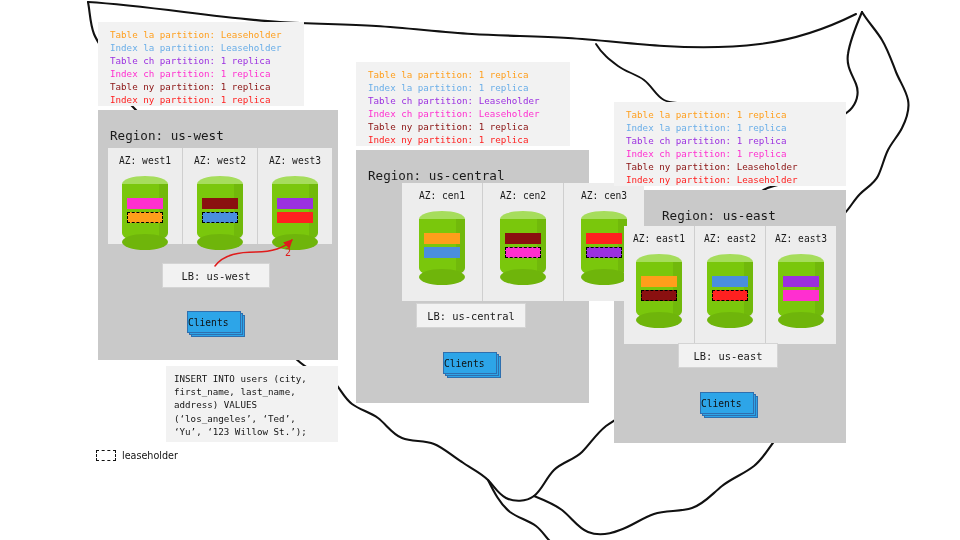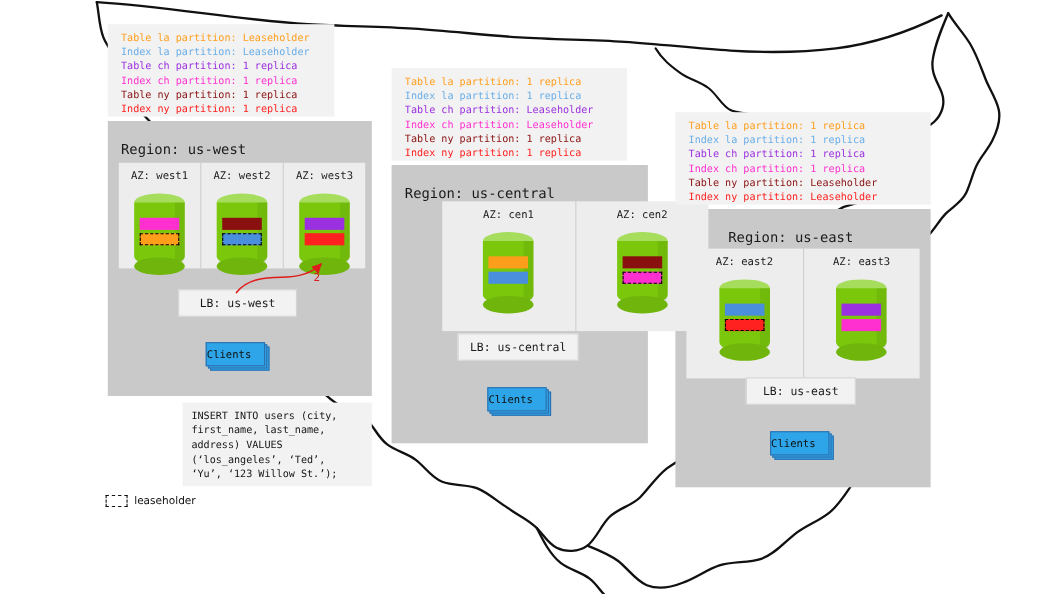--- a/index.html
+++ b/index.html
@@ -293,20 +293,32 @@
       <div class="db">
         <div class="top"></div>
         <div class="body"></div>
         <div class="bottom"></div>
         <div class="chips">
           <div class="chip" style="background: rgb(138, 16, 16);"></div>
           <div class="chip lease" style="background: rgb(255, 47, 208);"></div>
         </div>
       </div>
     </div>
+    <div class="az-col">
+      <div class="az-label">AZ: cen3</div>
+      <div class="db">
+        <div class="top"></div>
+        <div class="body"></div>
+        <div class="bottom"></div>
+        <div class="chips">
+          <div class="chip" style="background: rgb(255, 32, 32);"></div>
+          <div class="chip lease" style="background: rgb(155, 48, 224);"></div>
+        </div>
+      </div>
+    </div>
   </div>
 
   <div class="lb-box" style="left:416px;top:303px;width:110px;height:25px;">LB: us-central</div>
 
   <div class="clients" style="left:443px;top:352px;">
     <div class="sheet s3"></div>
     <div class="sheet s2"></div>
     <div class="sheet s1">
       <span class="lbl">Clients</span>
     </div>
@@ -319,20 +331,32 @@
     <div class="legend-line c-magenta">Index ch partition: 1 replica</div>
     <div class="legend-line c-darkred">Table ny partition: Leaseholder</div>
     <div class="legend-line c-red">Index ny partition: Leaseholder</div>
   </div>
 
   <div class="region-panel" style="left:614px;top:190px;width:232px;height:253px;">
     <div class="region-title" style="left:12px;top:18px;margin-left:36px;">Region: us-east</div>
   </div>
 
   <div class="az-wrap" style="left:624px;top:226px;width:212px;height:118px;z-index:5;">
+    <div class="az-col">
+      <div class="az-label">AZ: east1</div>
+      <div class="db">
+        <div class="top"></div>
+        <div class="body"></div>
+        <div class="bottom"></div>
+        <div class="chips">
+          <div class="chip" style="background: rgb(255, 158, 27);"></div>
+          <div class="chip lease" style="background: rgb(138, 16, 16);"></div>
+        </div>
+      </div>
+    </div>
     <div class="az-col">
       <div class="az-label">AZ: east2</div>
       <div class="db">
         <div class="top"></div>
         <div class="body"></div>
         <div class="bottom"></div>
         <div class="chips">
           <div class="chip" style="background: rgb(74, 142, 222);"></div>
           <div class="chip lease" style="background: rgb(255, 32, 32);"></div>
         </div>

